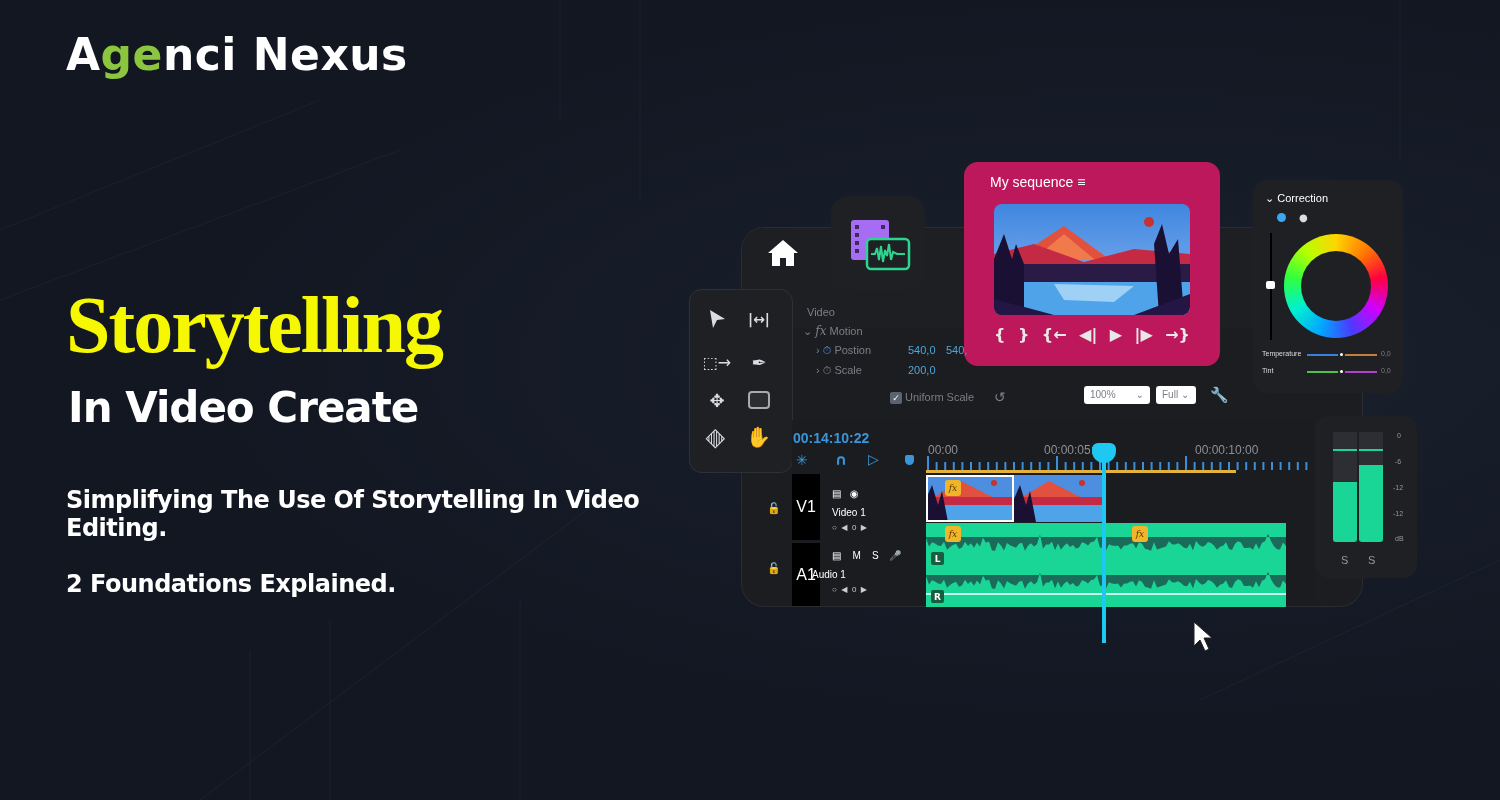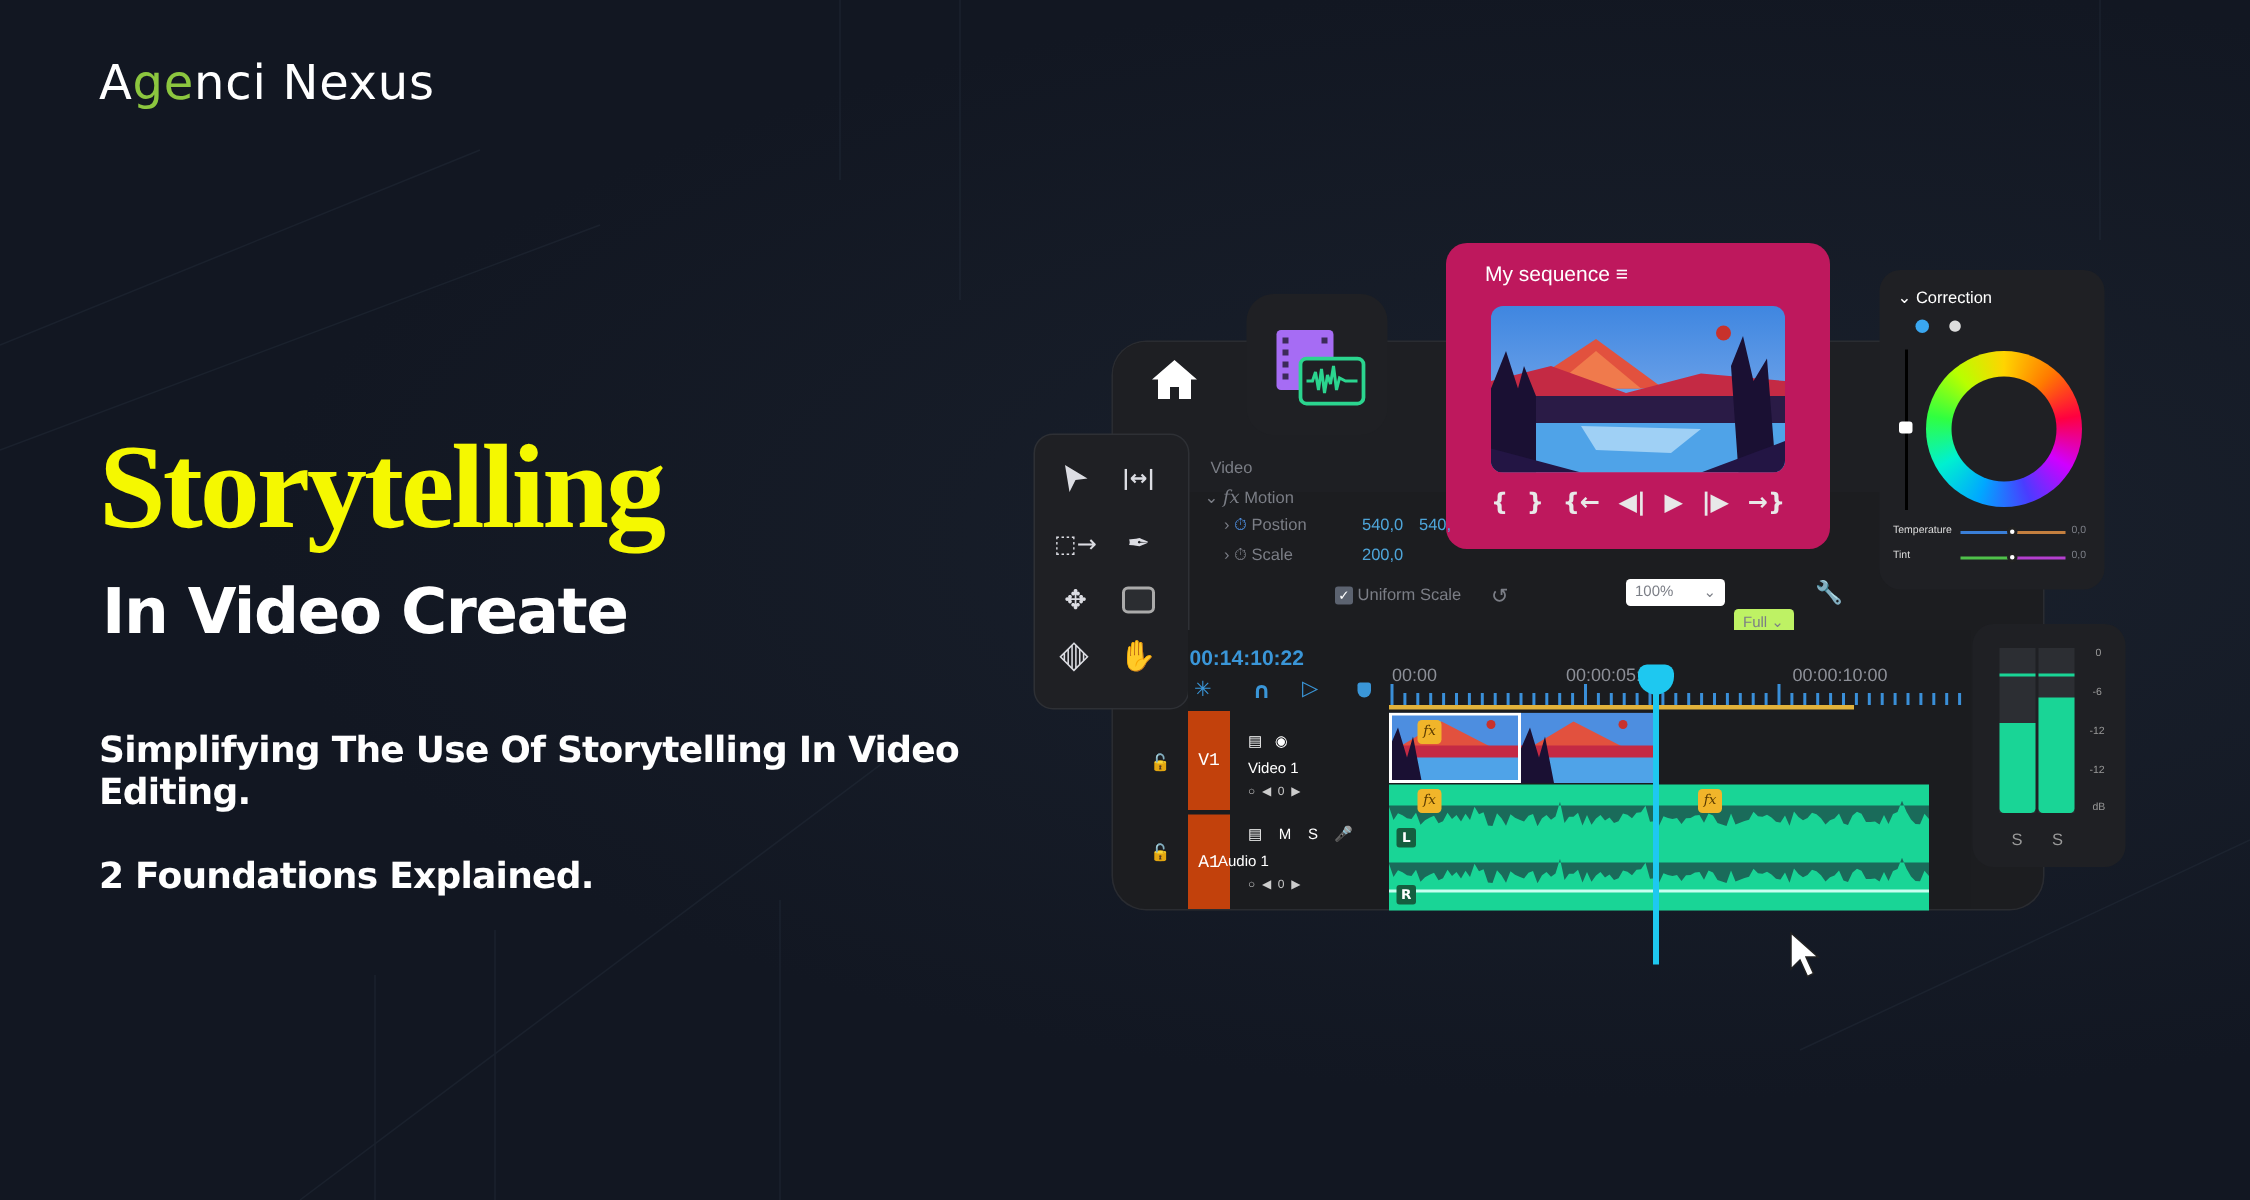--- a/index.html
+++ b/index.html
@@ -5,21 +5,21 @@
 *{box-sizing:border-box;margin:0;padding:0}
 html,body{width:1500px;height:800px;overflow:hidden}
 body{background:#121722;font-family:"DejaVu Sans",sans-serif;color:#fff;position:relative}
 .bg{position:absolute;inset:0;background:
  radial-gradient(ellipse at 75% 45%,#1a212d 0%,#121722 60%),#121722;}
 .bg-lines{position:absolute;inset:0;opacity:.35}
 .abs{position:absolute}
 
 
 .logo{left:66px;top:30px}
-.logo-name{font-family:"DejaVu Sans",sans-serif;font-size:32px;font-weight:400;letter-spacing:.5px;color:#fff;line-height:50px;white-space:nowrap}
+.logo-name{font-family:"DejaVu Sans",sans-serif;font-size:44px;font-weight:700;letter-spacing:.5px;color:#fff;line-height:50px;white-space:nowrap}
 .logo-name .g{color:#8cc63f}
 .tagline{margin-top:12px;font-size:18px;letter-spacing:5px;color:#fff;white-space:nowrap}
 .tagline .c{color:#8cc63f}
 
 
 .title{left:66px;top:275px;font-family:Liberation Serif, serif;font-weight:bold;font-size:80px;color:#f5f800;letter-spacing:-2px;line-height:100px}
 .subtitle{left:68px;top:380px;font-weight:bold;font-size:42px;color:#fff;letter-spacing:-1px;line-height:56px}
 .desc{left:66px;top:486px;font-weight:bold;font-size:24px;color:#fff;line-height:28px;width:650px;letter-spacing:-.5px}
 .desc2{left:66px;top:570px;font-weight:bold;font-size:24px;color:#fff;letter-spacing:-.5px}
 
@@ -41,21 +41,21 @@
 
 
 .fx{font-family:"Liberation Sans",sans-serif;font-size:11px;color:#7b7e86}
 .fx .v{color:#4ea5d9}
 
 
 .tl-area{left:792px;top:420px;width:522px;height:186px;background:#1b1c1f}
 .timecode{left:793px;top:430px;font-size:14px;font-weight:bold;color:#3a96d8;font-family:"Liberation Sans",sans-serif}
 .ruler-label{font-size:12px;color:#8d9098;font-family:"Liberation Sans",sans-serif}
 .trackhead{font-family:"Liberation Sans",sans-serif;font-size:10px;color:#fff}
-.tag{position:absolute;width:28px;background:#c2410c;color:#fff;font-size:12px;display:flex;align-items:center;justify-content:center;font-family:Liberation Mono, monospace}
+.tag{position:absolute;width:28px;background:#000000;color:#fff;font-size:16px;display:flex;align-items:center;justify-content:center;font-family:Liberation Sans, sans-serif}
 .fxbadge{position:absolute;width:16px;height:16px;background:#f1b52a;border-radius:3px;color:#5a3b00;font-size:9px;font-style:italic;display:flex;align-items:center;justify-content:center;font-family:"DejaVu Serif",serif}
 .lr{position:absolute;width:13px;height:13px;background:#155e3f;border-radius:2px;color:#fff;font-size:9px;display:flex;align-items:center;justify-content:center;font-weight:bold}
 </style>
 </head>
 <body>
 
 <div class="bg"></div>
 <svg class="bg-lines" width="1500" height="800">
   <g stroke="#2a3442" stroke-width="1" fill="none">
     <line x1="0" y1="230" x2="320" y2="100"></line>
@@ -160,21 +160,21 @@
 <div class="abs fx" style="left:807px;top:306px">Video</div>
 <div class="abs fx" style="left:803px;top:324px"><span>⌄</span> <i style="font-family:'DejaVu Serif',serif;font-size:12px">fx</i> <span>Motion</span></div>
 <div class="abs fx" style="left:816px;top:344px">› <span style="color:#4e8fe0">⏱</span> <span>Postion</span></div>
 <div class="abs fx" style="left:908px;top:344px"><span class="v">540,0</span></div>
 <div class="abs fx" style="left:946px;top:344px"><span class="v">540,</span></div>
 <div class="abs fx" style="left:816px;top:364px">› <span>⏱</span> <span>Scale</span></div>
 <div class="abs fx" style="left:908px;top:364px"><span class="v">200,0</span></div>
 <div class="abs fx" style="left:890px;top:391px"><span style="display:inline-block;width:12px;height:12px;background:#5c6370;border-radius:2px;color:#fff;font-size:9px;text-align:center;line-height:12px">✓</span> <span>Uniform Scale</span></div>
 <div class="abs fx" style="left:994px;top:389px;font-size:14px">↺</div>
 <div class="abs fx" style="left:1084px;top:386px;width:66px;height:18px;background:#ffffff;border-radius:3px;padding:3px 6px;font-size:10px"><span>100%</span><span style="float:right">⌄</span></div>
-<div class="abs fx" style="left:1156px;top:406px;width:40px;height:18px;background:#bef264;border-radius:3px;padding:3px 6px;font-size:10px"><span>Full</span> <span>⌄</span></div>
+<div class="abs fx" style="left:1156px;top:386px;width:40px;height:18px;background:#ffffff;border-radius:3px;padding:3px 6px;font-size:10px"><span>Full</span> <span>⌄</span></div>
 <div class="abs fx" style="left:1210px;top:386px;font-size:15px">🔧</div>
 
 <div class="abs tools-panel">
   <div class="tool" style="left:12px;top:14px">
       <svg width="20" height="22">
         <path d="M3 2 L18 11 L10 12 L6 20 Z" fill="#dcdde3"></path>
       </svg>
     </div>
   <div class="tool" style="left:54px;top:14px;font-weight:bold;font-size:14px">|↔|</div>
   <div class="tool" style="left:12px;top:57px;font-size:16px">⬚→</div>

